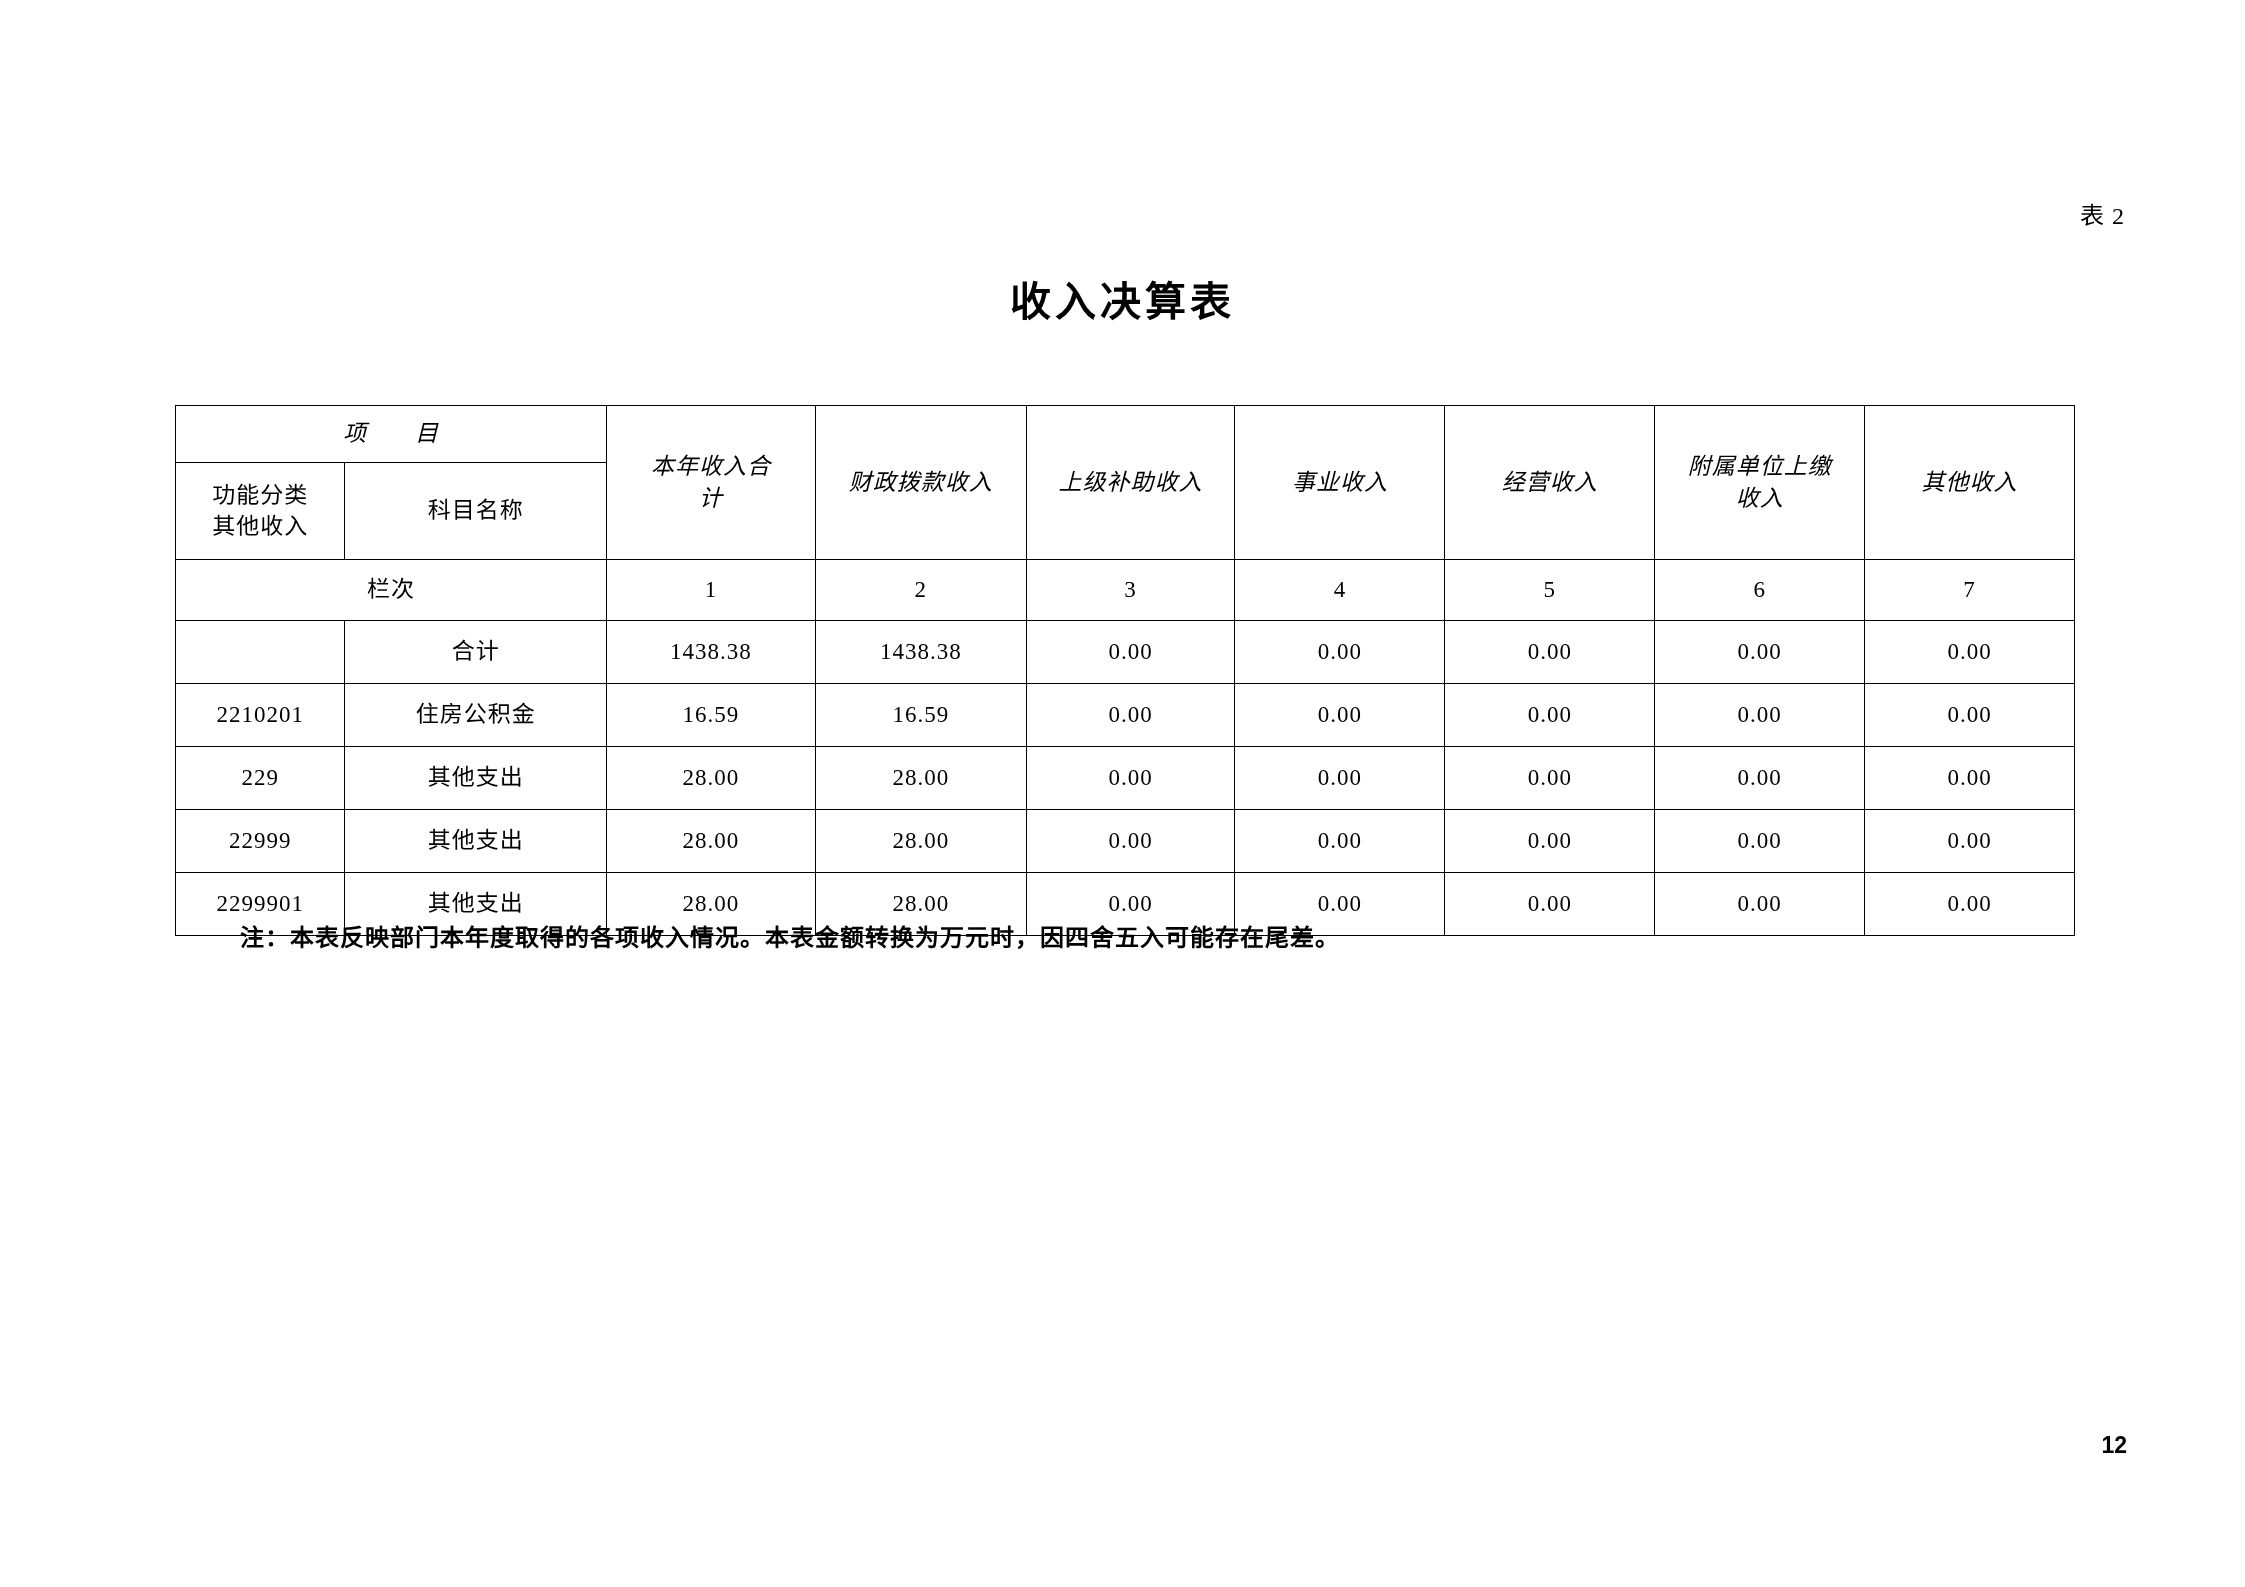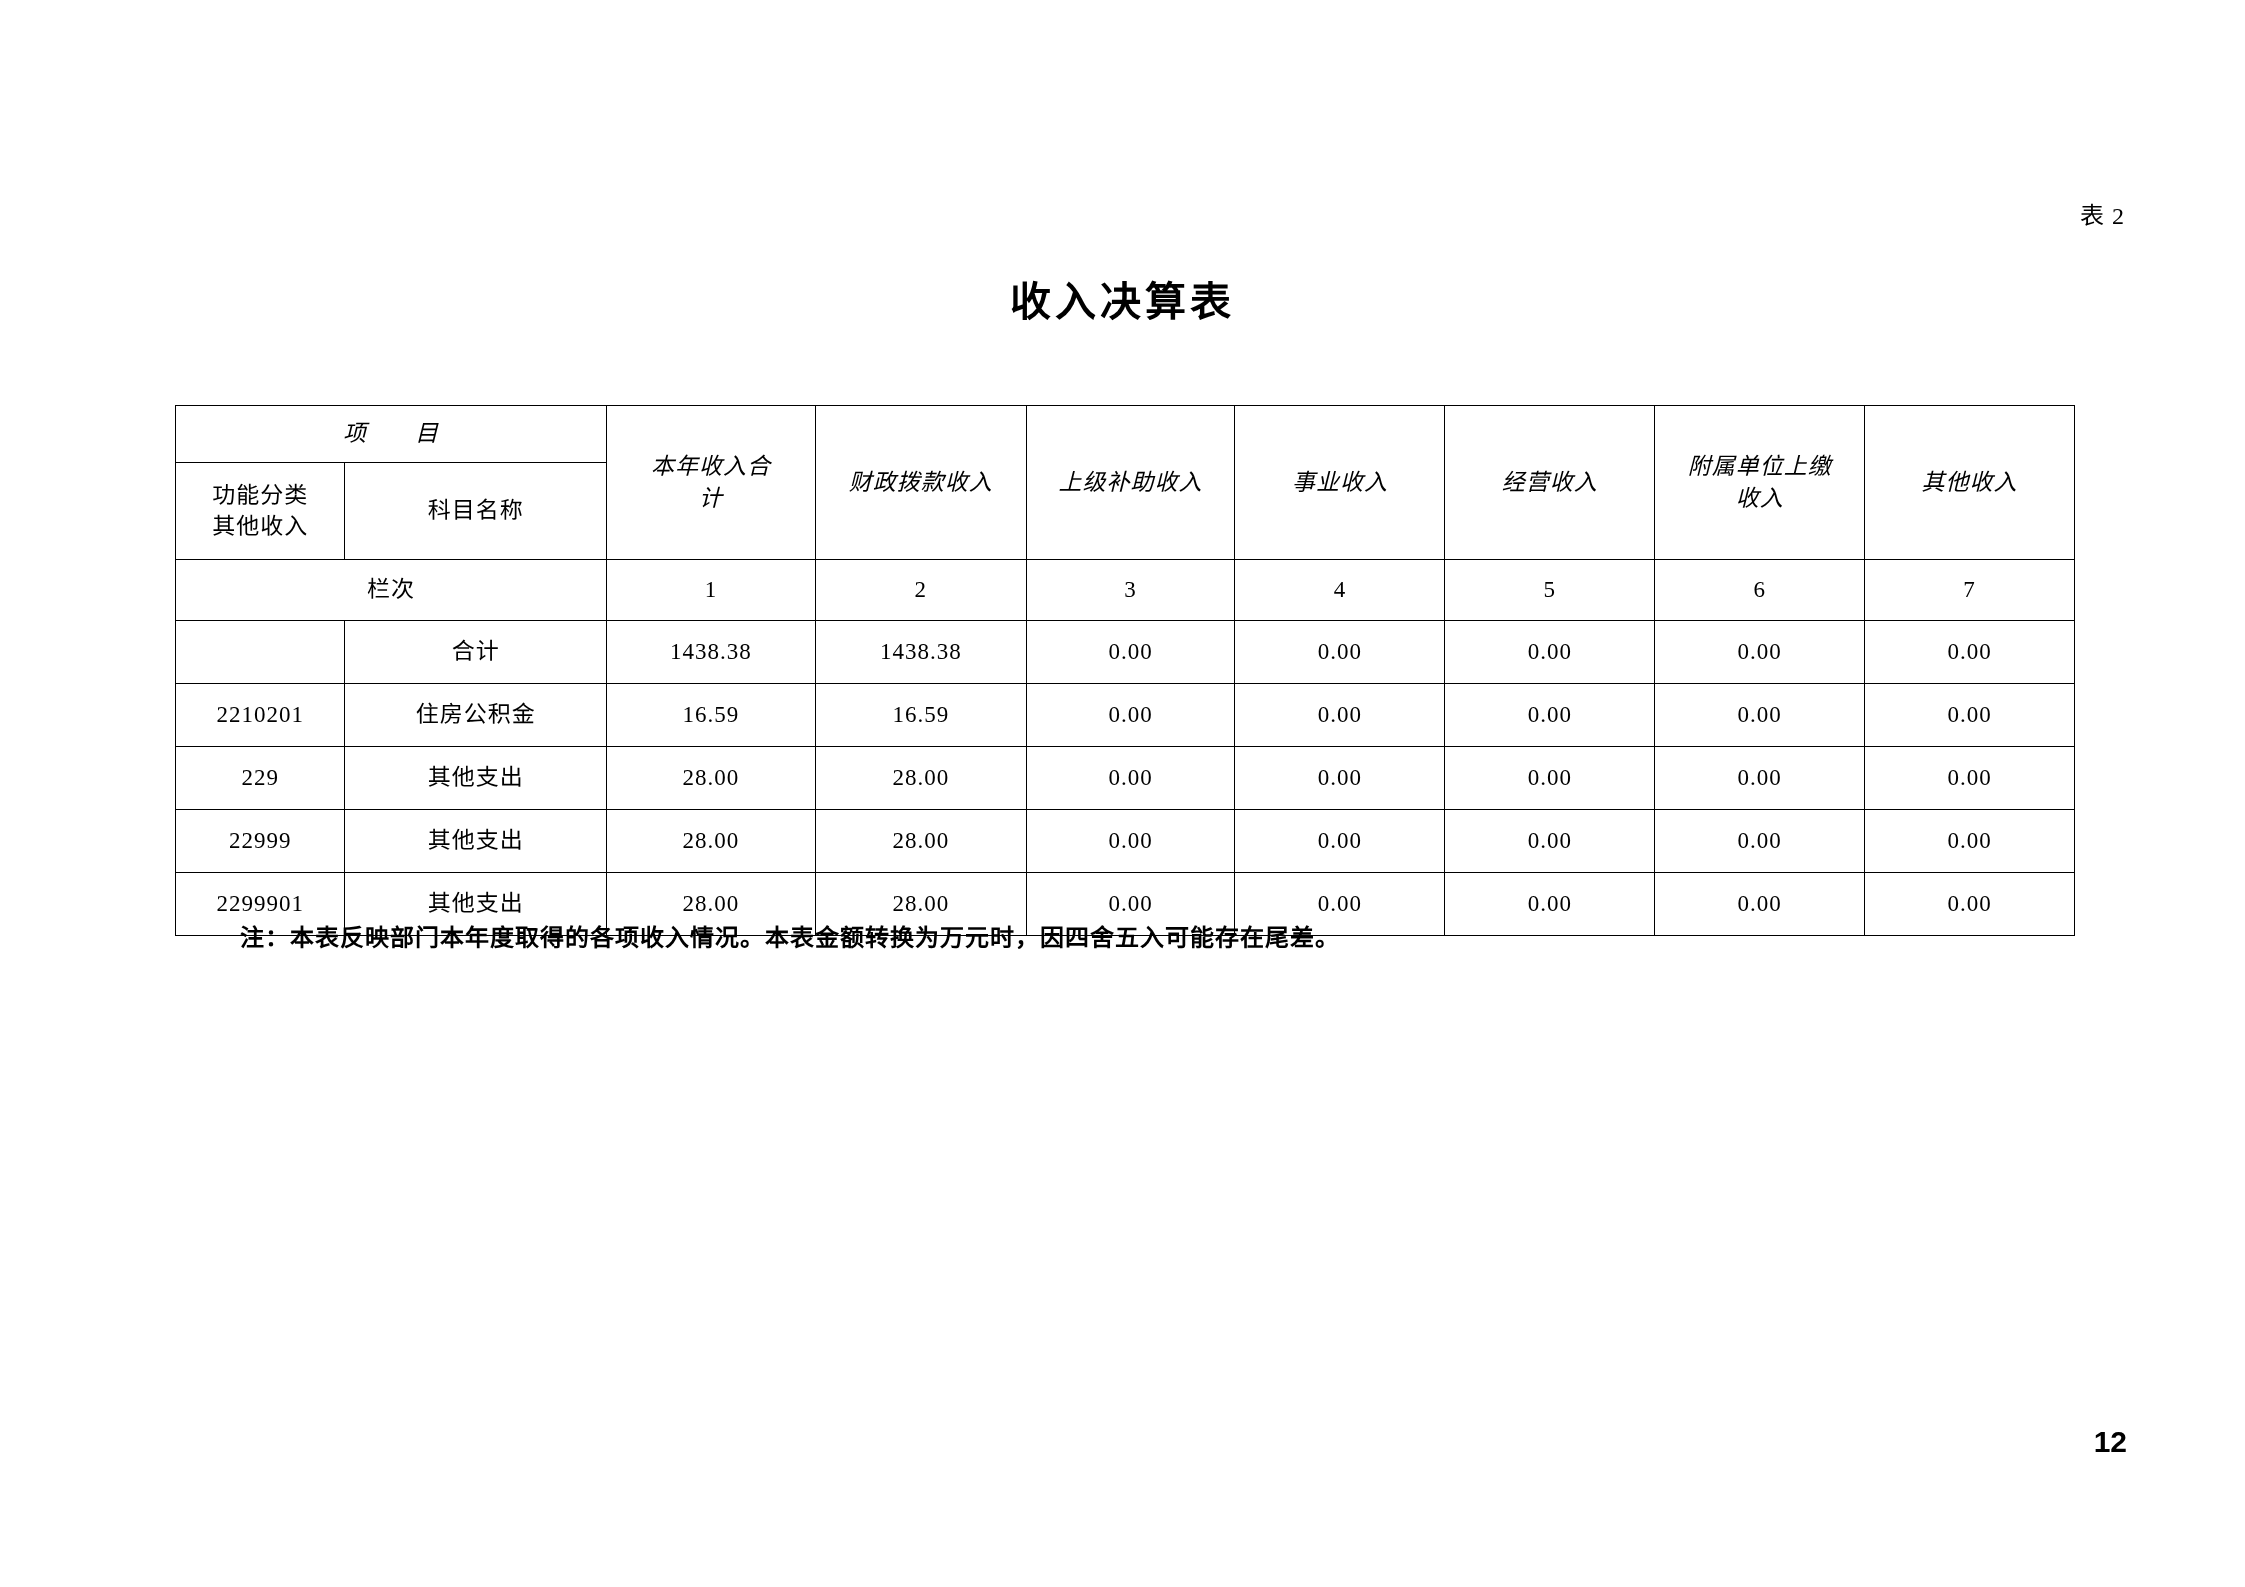--- a/index.html
+++ b/index.html
@@ -125,21 +125,21 @@
     top: 918px;
     font-size: 24px;
     letter-spacing: 1px;
     font-family: "Liberation Sans", "DejaVu Sans", sans-serif;
     font-weight: bold;
   }
   .page-number {
     position: absolute;
     right: 118px;
     bottom: 128px;
-    font-size: 30px;
+    font-size: 23px;
     font-family: "Liberation Sans", "DejaVu Sans", sans-serif;
     font-weight: bold;
   }
   .two-line {
     display: block;
     text-align: center;
   }
 </style>
 </head>
 <body>

